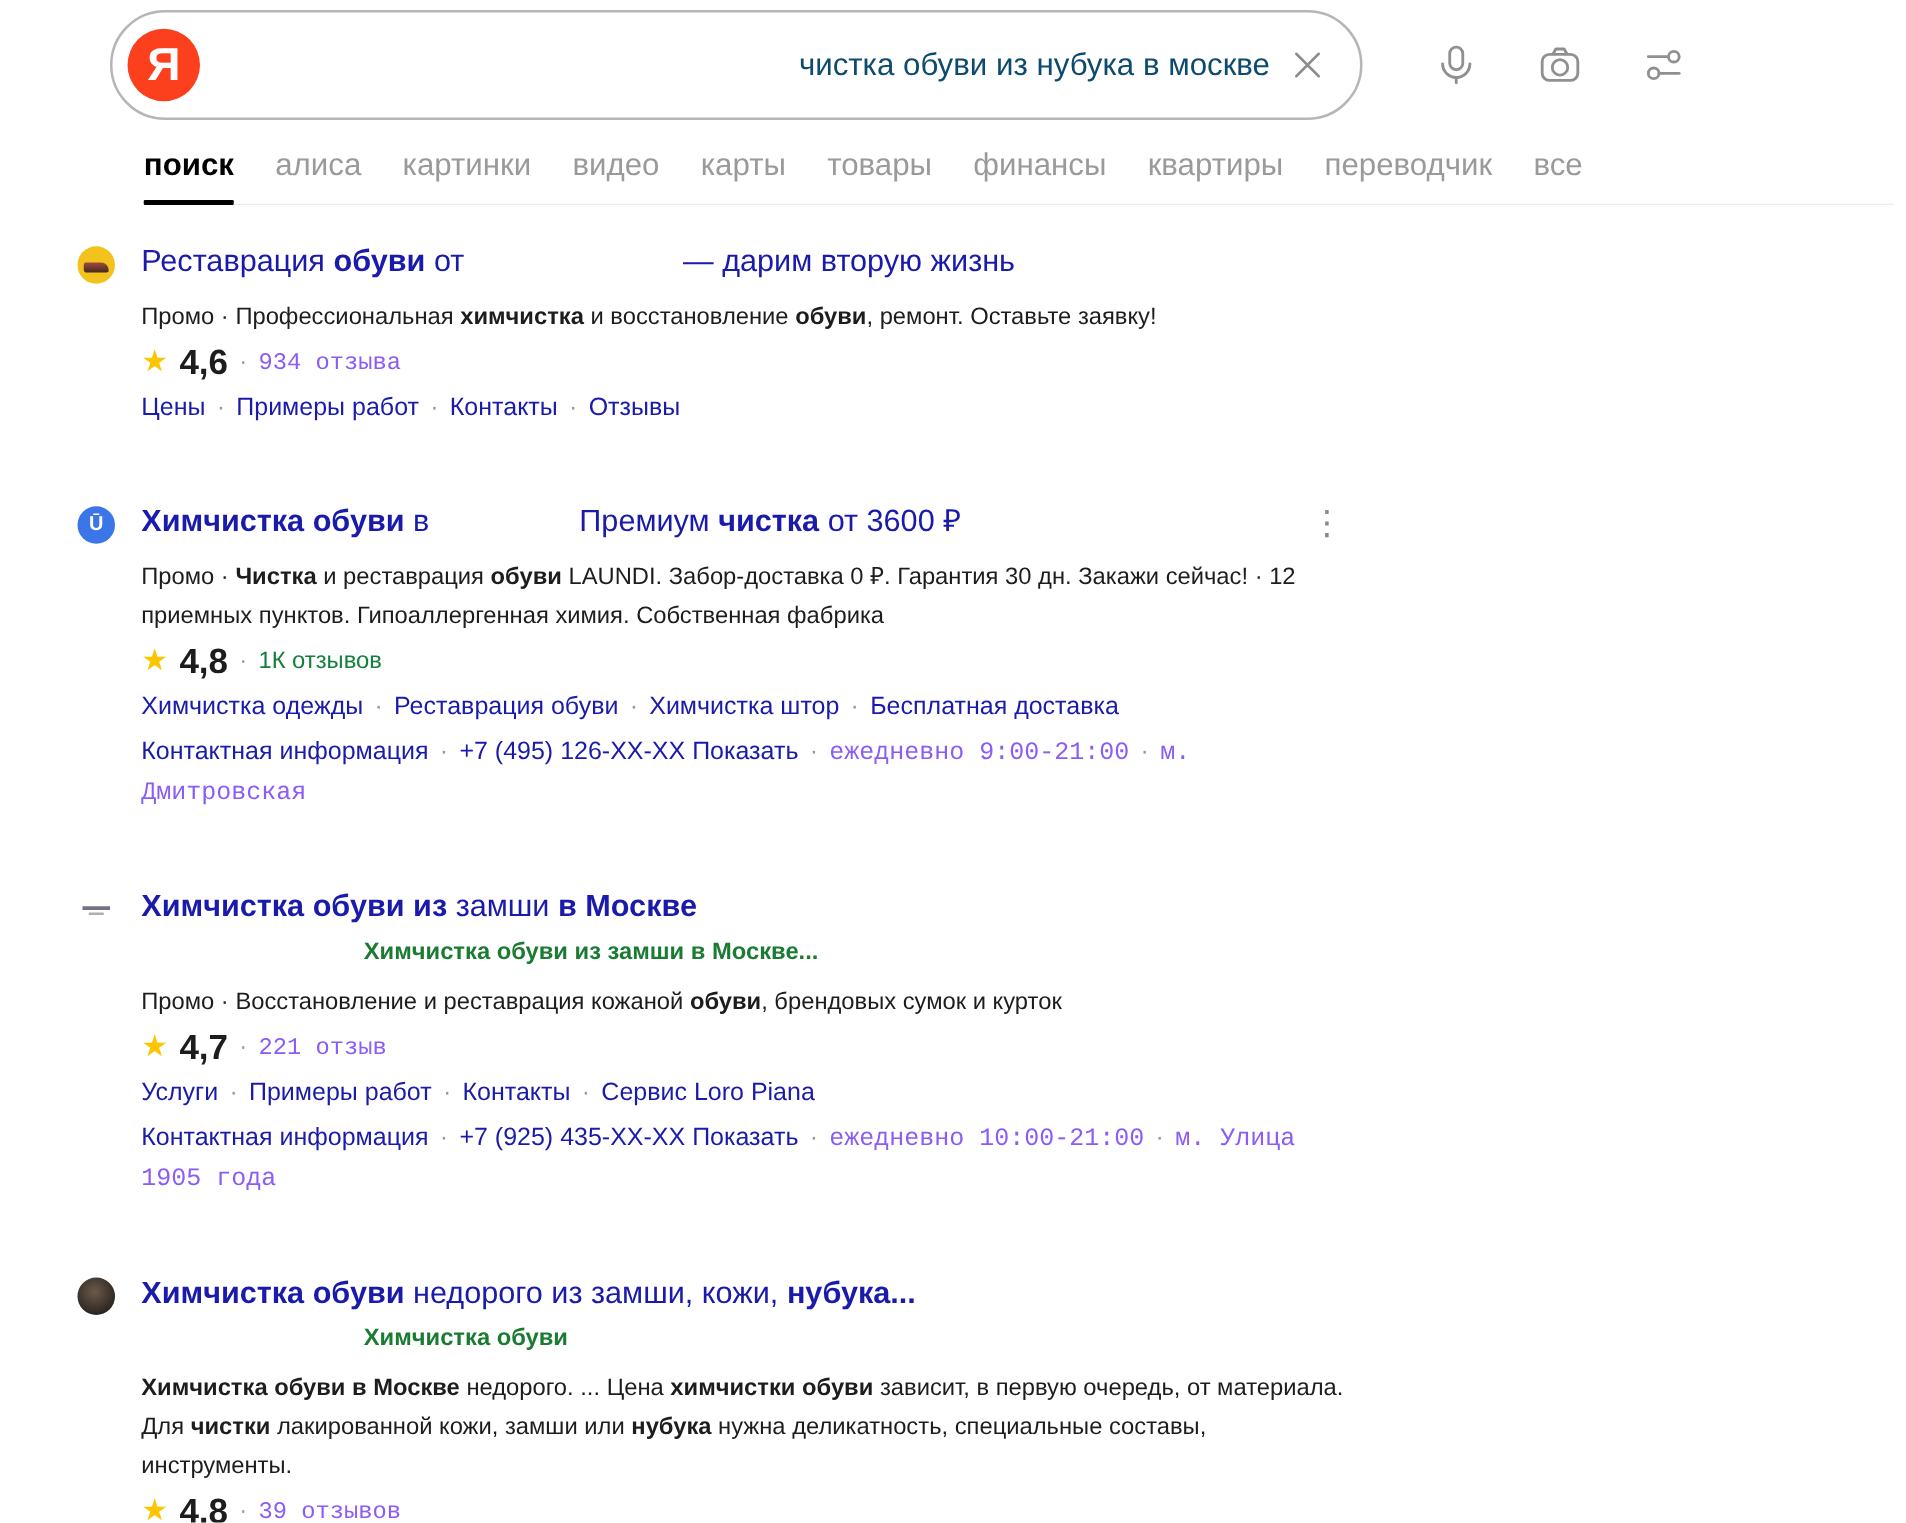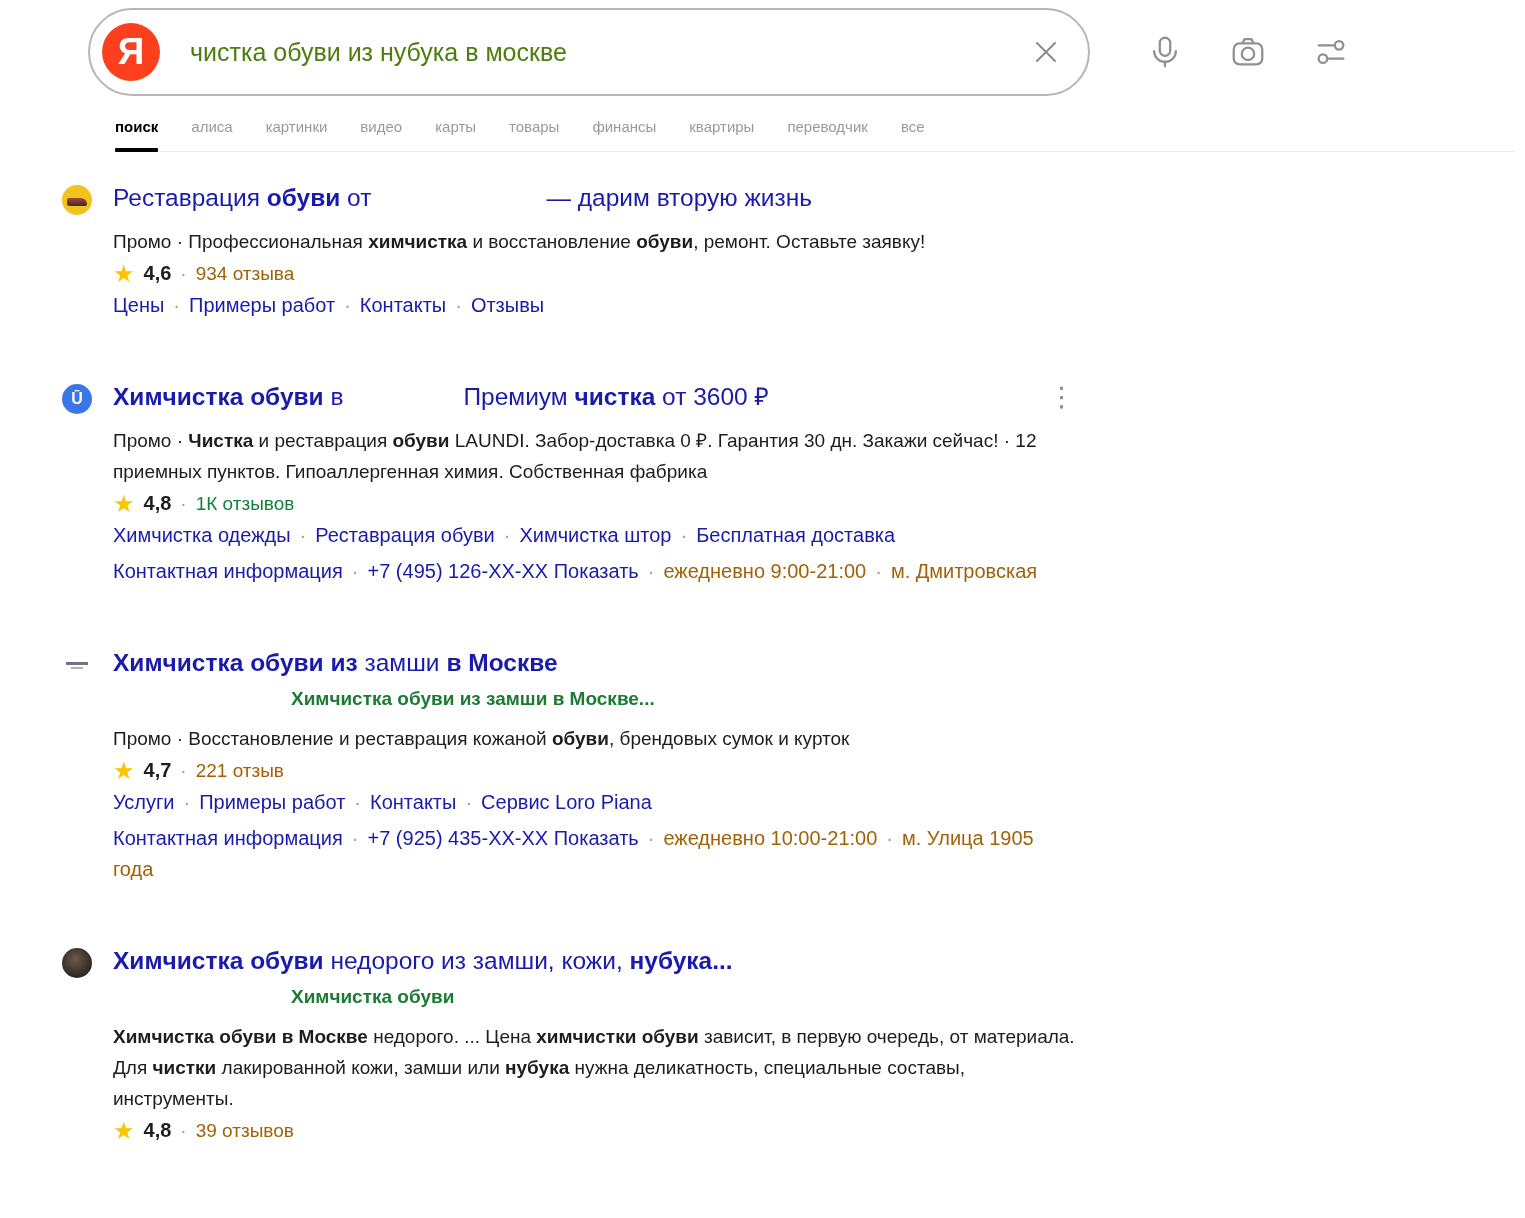--- a/index.html
+++ b/index.html
@@ -1,26 +1,26 @@
 <!DOCTYPE html>
 <html lang="ru"><head>
 <meta charset="utf-8">
 <style>
   html,body{margin:0;padding:0;background:#fff;}
   body{width:1525px;height:1218px;overflow:hidden;font-family:"Liberation Sans",sans-serif;color:#1d1d1d;}
   
   .topbar{display:flex;align-items:center;padding:8px 0 0 88px;}
   .search-bar{width:1002px;height:88px;box-sizing:border-box;border:2px solid #b6b6b6;border-radius:46px;display:flex;align-items:center;padding:0 24px 0 12px;background:#fff;}
   .logo-circle{width:58px;height:58px;border-radius:50%;background:#fc3f1d;color:#fff;display:flex;align-items:center;justify-content:center;font-size:37px;font-weight:700;flex:none;cursor:pointer;}
-  .query-input{flex:1;border:none;outline:none;font-family:"Liberation Sans",sans-serif;font-size:25px;color:#4d7c0f;margin-left:28px;background:transparent;}
+  .query-input{flex:1;border:none;outline:none;font-family:"Liberation Sans",sans-serif;font-size:25px;color:#0c4a6e;margin-left:28px;background:transparent;text-align:right;}
   .clear-btn{flex:none;cursor:pointer;display:flex;align-items:center;margin-left:10px;}
   .extra-icons{display:flex;align-items:center;gap:45px;margin-left:56px;}
   .xicon{cursor:pointer;display:flex;align-items:center;}
   
-  .tabs{display:flex;gap:33px;margin:22px 0 0 115px;width:1400px;font-size:15px;color:#9a9a9a;border-bottom:1px solid #ececec;padding-bottom:16px;}
+  .tabs{display:flex;gap:33px;margin:22px 0 0 115px;width:1400px;font-size:25px;color:#9a9a9a;border-bottom:1px solid #ececec;padding-bottom:16px;}
   .tab{cursor:pointer;position:relative;white-space:nowrap;}
   .tab.active{color:#000;font-weight:700;}
   .tab.active::after{content:"";position:absolute;left:0;width:100%;height:4px;background:#000;bottom:-17px;border-radius:1px;}
   
   .results{margin:30px 0 0 62px;}
   .result{display:flex;margin-bottom:60px;}
   .favicon{width:30px;height:30px;flex:none;margin:3px 21px 0 0;box-sizing:border-box;}
   .fav-restorer{background:#f2c21d;border-radius:50%;position:relative;}
   .fav-restorer::after{content:"";position:absolute;left:5px;top:13px;width:20px;height:8px;background:linear-gradient(#a04a3c,#46281e);border-radius:2px 7px 2px 3px;}
   .fav-laundi{background:#3b76e8;border-radius:50%;color:#fff;font-weight:700;font-size:16px;display:flex;align-items:center;justify-content:center;}
@@ -32,25 +32,25 @@
   .trow{display:flex;justify-content:space-between;align-items:flex-start;}
   .rtitle{margin:0;font-size:24.5px;font-weight:400;line-height:31px;color:#1a1aab;cursor:pointer;}
   .rtitle .b{font-weight:700;}
   .gap{display:inline-block;height:1px;}
   .kebab{color:#8a8a8a;font-size:27px;line-height:26px;cursor:pointer;user-select:none;margin-top:3px;}
   .breadcrumb{font-size:19px;color:#1b7b33;margin-top:10px;cursor:pointer;font-weight:bold;}
   .snippet{font-size:19px;line-height:31px;margin-top:13px;color:#1d1d1d;}
   .snippet .b{font-weight:700;}
   .rating-row{display:flex;align-items:center;margin-top:5px;font-size:19px;}
   .star-icon{color:#fbc500;font-size:24px;margin-right:9px;line-height:22px;}
-  .rating-value{font-weight:700;font-size:20px;color:#1d1d1d;}
+  .rating-value{font-weight:700;font-size:28px;color:#1d1d1d;}
   .dot-sep{color:#9a9a9a;margin:0 9px;}
   .links-row{font-size:20px;line-height:31px;margin-top:5px;}
   .rlink{color:#1a1aab;cursor:pointer;}
-  .plain{color:#a16207;}
+  .plain{color:#8b5cf6;font-family:Liberation Mono, monospace;}
   .count-red{color:#15803d;}
 </style>
 </head>
 <body>
 
 <div class="topbar">
   <div class="search-bar">
     <div class="logo-circle">
       <span>Я</span>
     </div>

